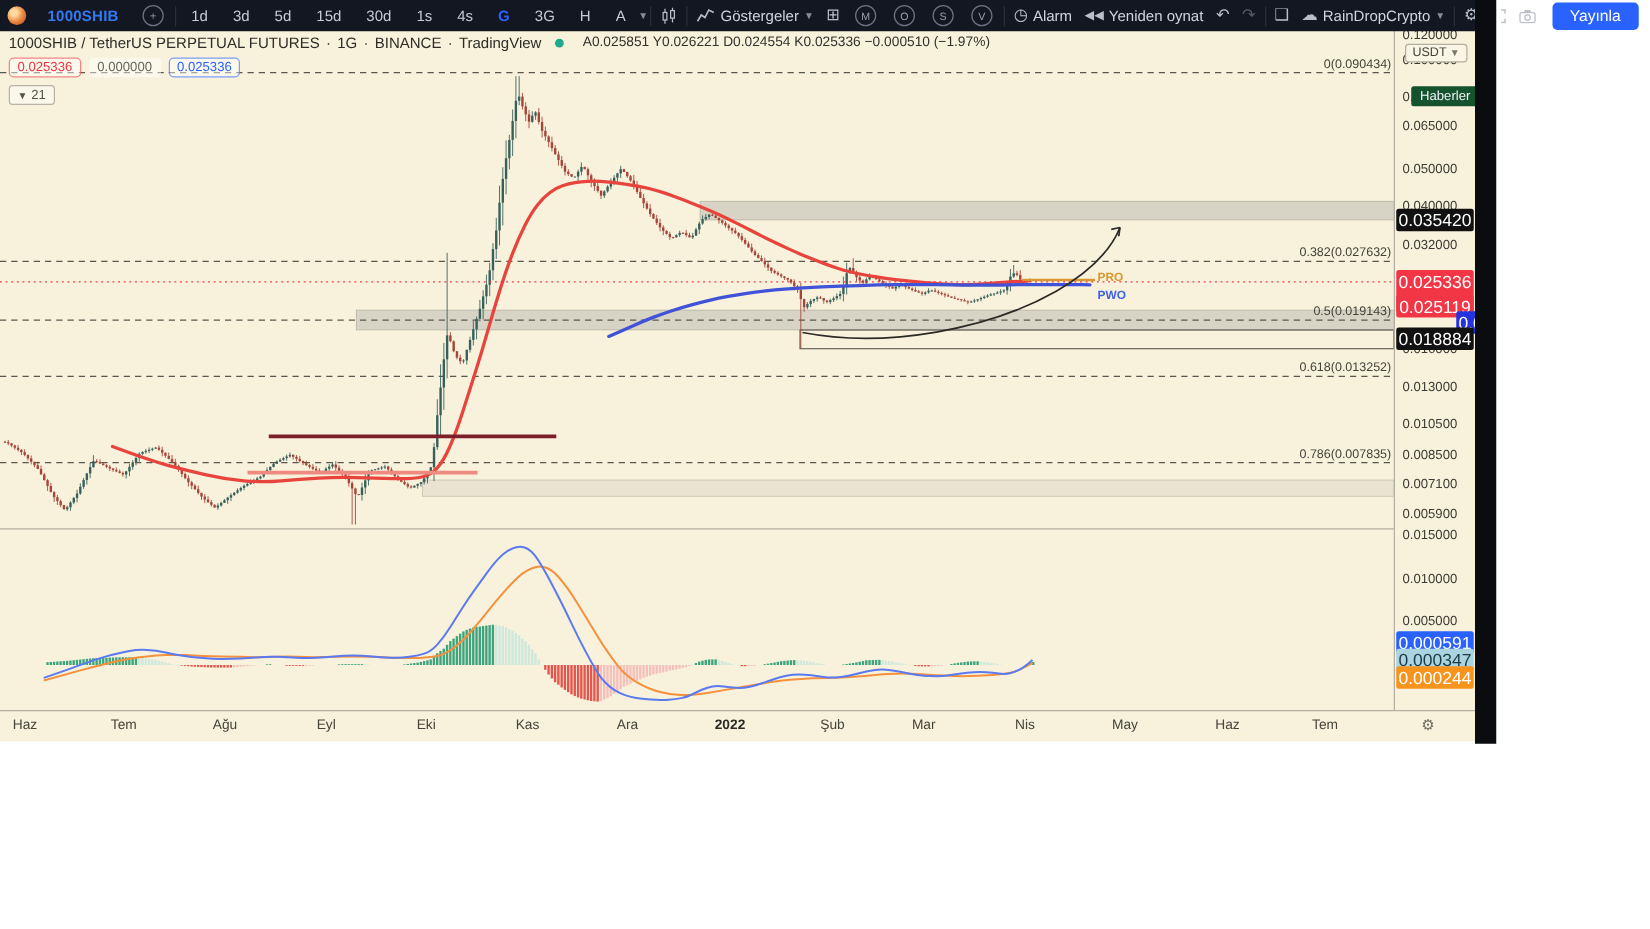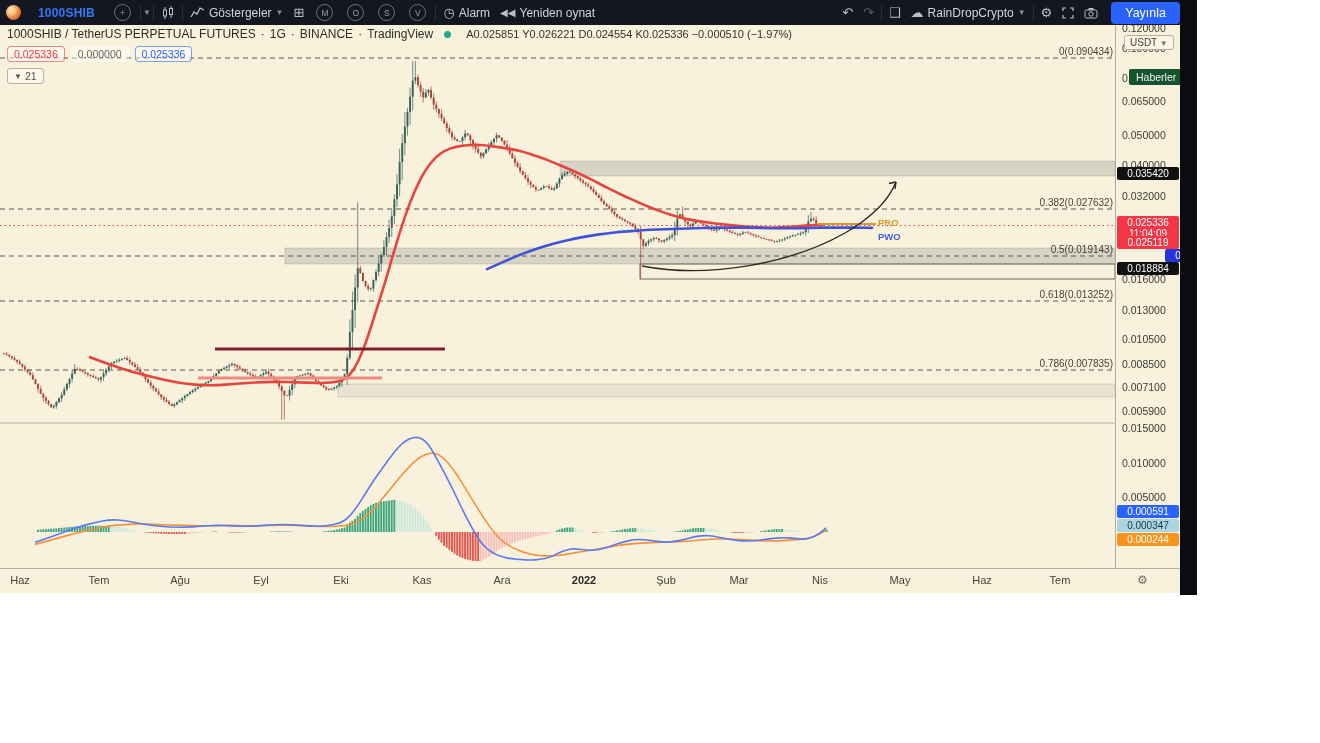--- a/index.html
+++ b/index.html
@@ -35,21 +35,21 @@
   .valbox{font-size:10.5px;padding:1px 6px;border-radius:4px;background:rgba(255,255,255,.45);}
   .valbox.red{border:1px solid #f2364599;color:#f23645;}
   .valbox.plain{color:#6a675e;border:1px solid transparent;}
   .valbox.blue{border:1px solid #2962ff99;color:#2962ff;}
   .collapse21{display:inline-flex;align-items:center;gap:3px;margin-top:6px;font-size:10.5px;color:#55524a;
               border:1px solid #b7b3a6;border-radius:3px;padding:1px 6px;background:rgba(255,255,255,.4);}
   
   .price-axis{position:absolute;left:1115px;top:0;width:65px;height:545px;background:#f8f2dd;
               border-left:1px solid #b3ae9f;z-index:5;}
   .tick{position:absolute;left:6px;font-size:10.5px;color:#3c3a33;white-space:nowrap;}
-  .tag{position:absolute;left:1px;width:62px;text-align:center;font-size:10px;color:#fff;border-radius:2px;
+  .tag{position:absolute;left:1px;width:62px;text-align:center;font-size:14px;color:#fff;border-radius:2px;
        padding:1px 0;white-space:nowrap;z-index:6;}
   .usdt-btn{position:absolute;left:8px;top:12px;border:1px solid #b3ae9f;border-radius:3px;background:#faf5e4;
             font-size:10px;color:#44423a;padding:1px 5px;z-index:7;}
   .tooltip{position:absolute;left:13px;top:46px;background:#14532d;color:#f0f2f5;font-size:10.5px;
            padding:2px 7px;border-radius:2px;z-index:8;white-space:nowrap;}
   
   .fiblabel{position:absolute;font-size:10px;color:#45423a;white-space:nowrap;z-index:4;}
   .linelabel{position:absolute;font-size:9.5px;font-weight:bold;z-index:4;}
   
   .time-axis{position:absolute;left:0;top:545px;width:1180px;height:25px;background:#f8f2dd;
@@ -62,20 +62,33 @@
 <body>
 <div class="page">
 
 <div class="toolbar">
   <div class="tb-group">
     <span class="coin"></span>
     <span class="sym">1000SHIB</span>
     <span class="circ" style="margin-left:7px;">＋</span>
   </div>
   <div class="tb-sep"></div>
+  <div class="tb-group" id="tf-group">
+        <span class="tf">1d</span>
+        <span class="tf">3d</span>
+        <span class="tf">5d</span>
+        <span class="tf">15d</span>
+        <span class="tf">30d</span>
+        <span class="tf">1s</span>
+        <span class="tf">4s</span>
+        <span class="tf active">G</span>
+        <span class="tf">3G</span>
+        <span class="tf">H</span>
+        <span class="tf">A</span>
+      </div>
   <span class="chev">▼</span>
   <div class="tb-sep"></div>
   <div class="tb-btn">
     <svg width="14" height="14" viewBox="0 0 14 14">
       <rect x="2.5" y="4" width="3" height="6" fill="none" stroke="#b9bec9"></rect>
           <line x1="4" y1="1" x2="4" y2="4" stroke="#b9bec9"></line>
           <line x1="4" y1="10" x2="4" y2="13" stroke="#b9bec9"></line>
       <rect x="8.5" y="2.5" width="3" height="6" fill="none" stroke="#b9bec9"></rect>
           <line x1="10" y1="0" x2="10" y2="2.5" stroke="#b9bec9"></line>
           <line x1="10" y1="8.5" x2="10" y2="12" stroke="#b9bec9"></line>

